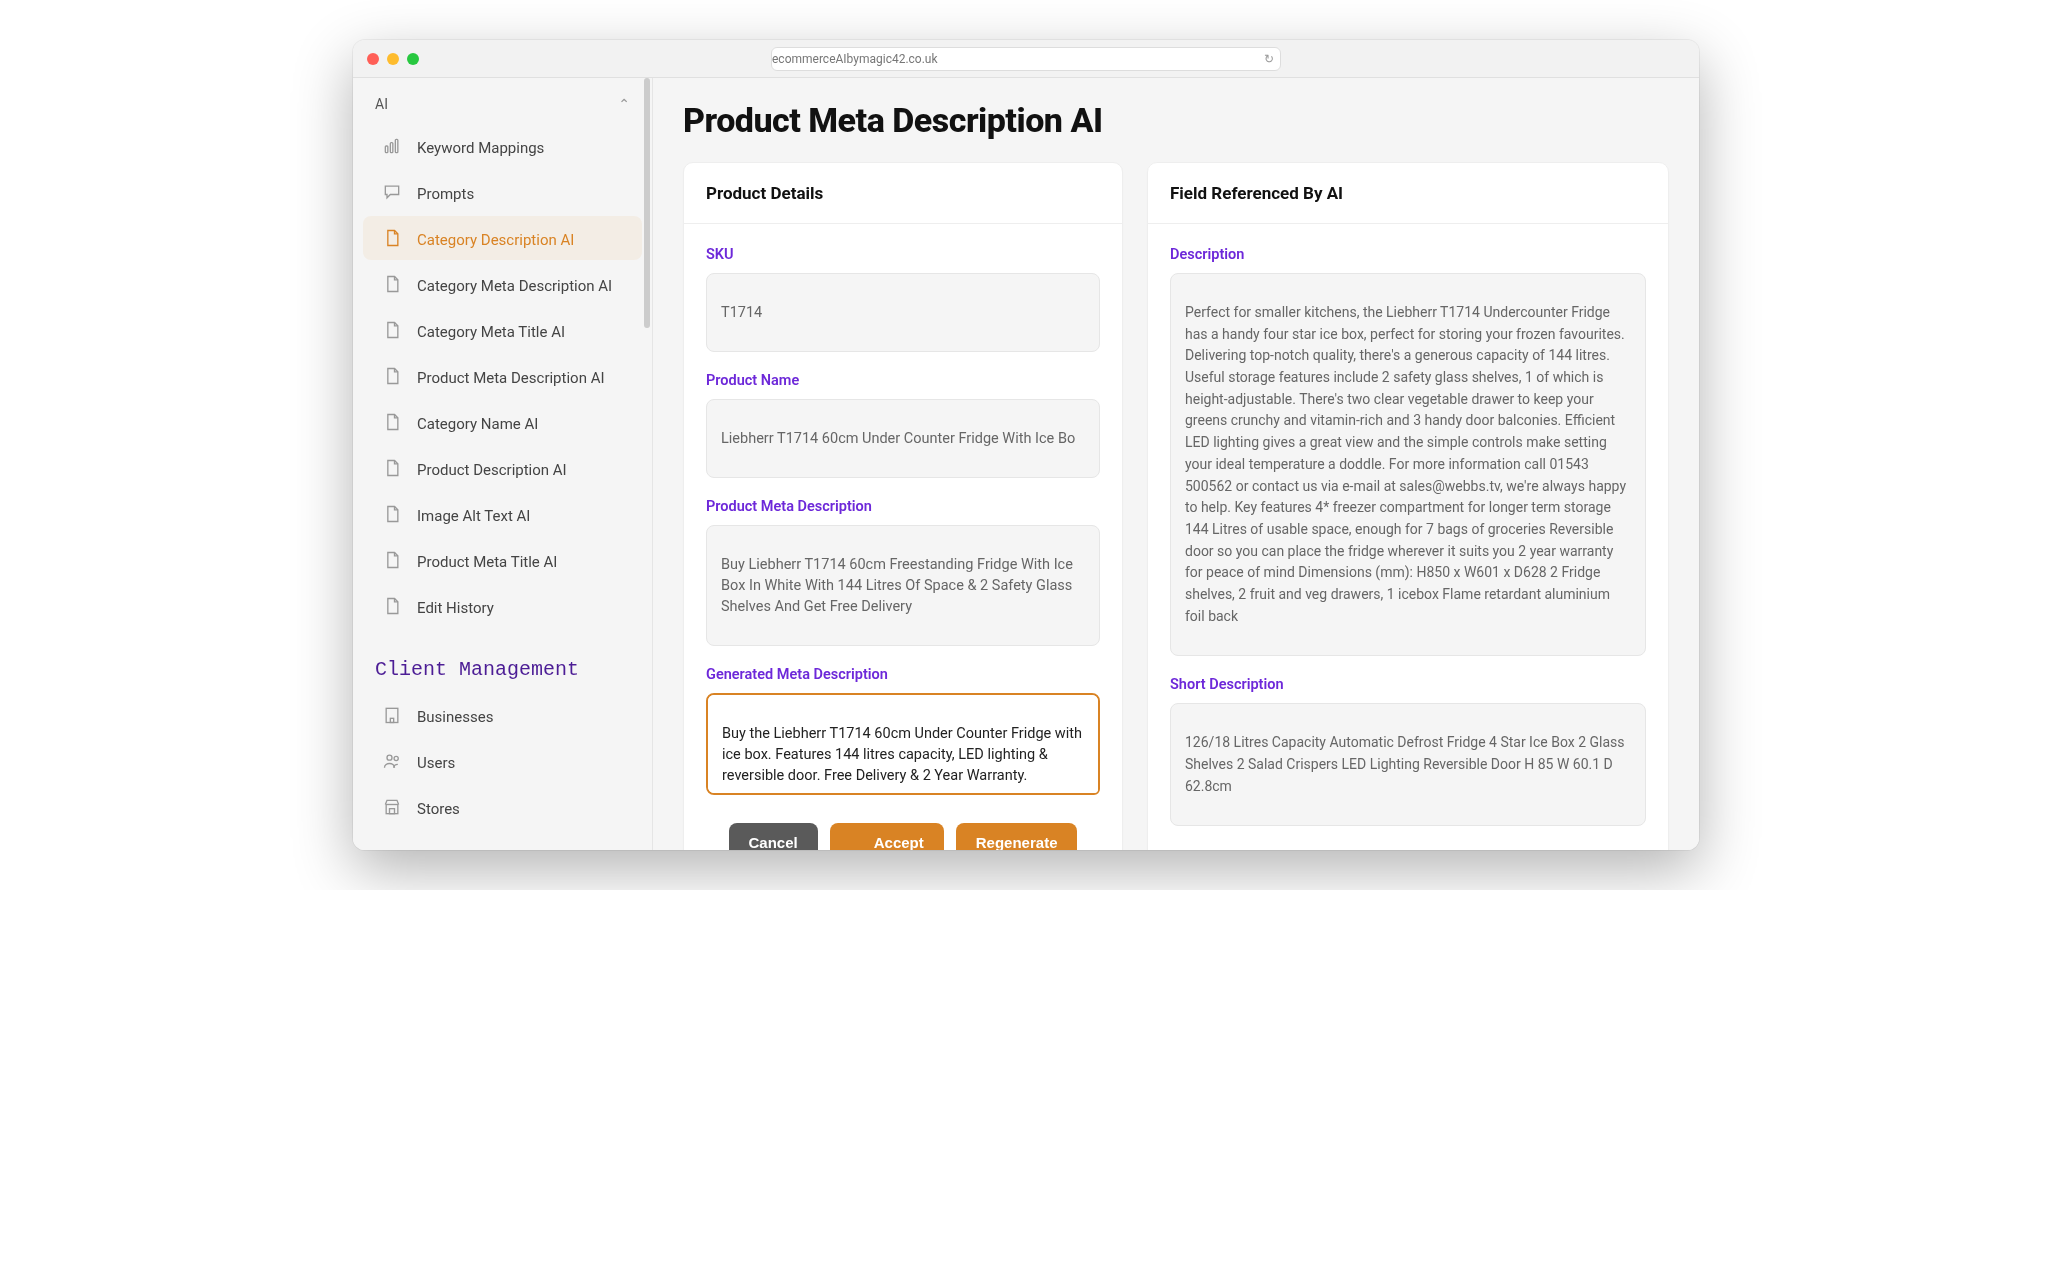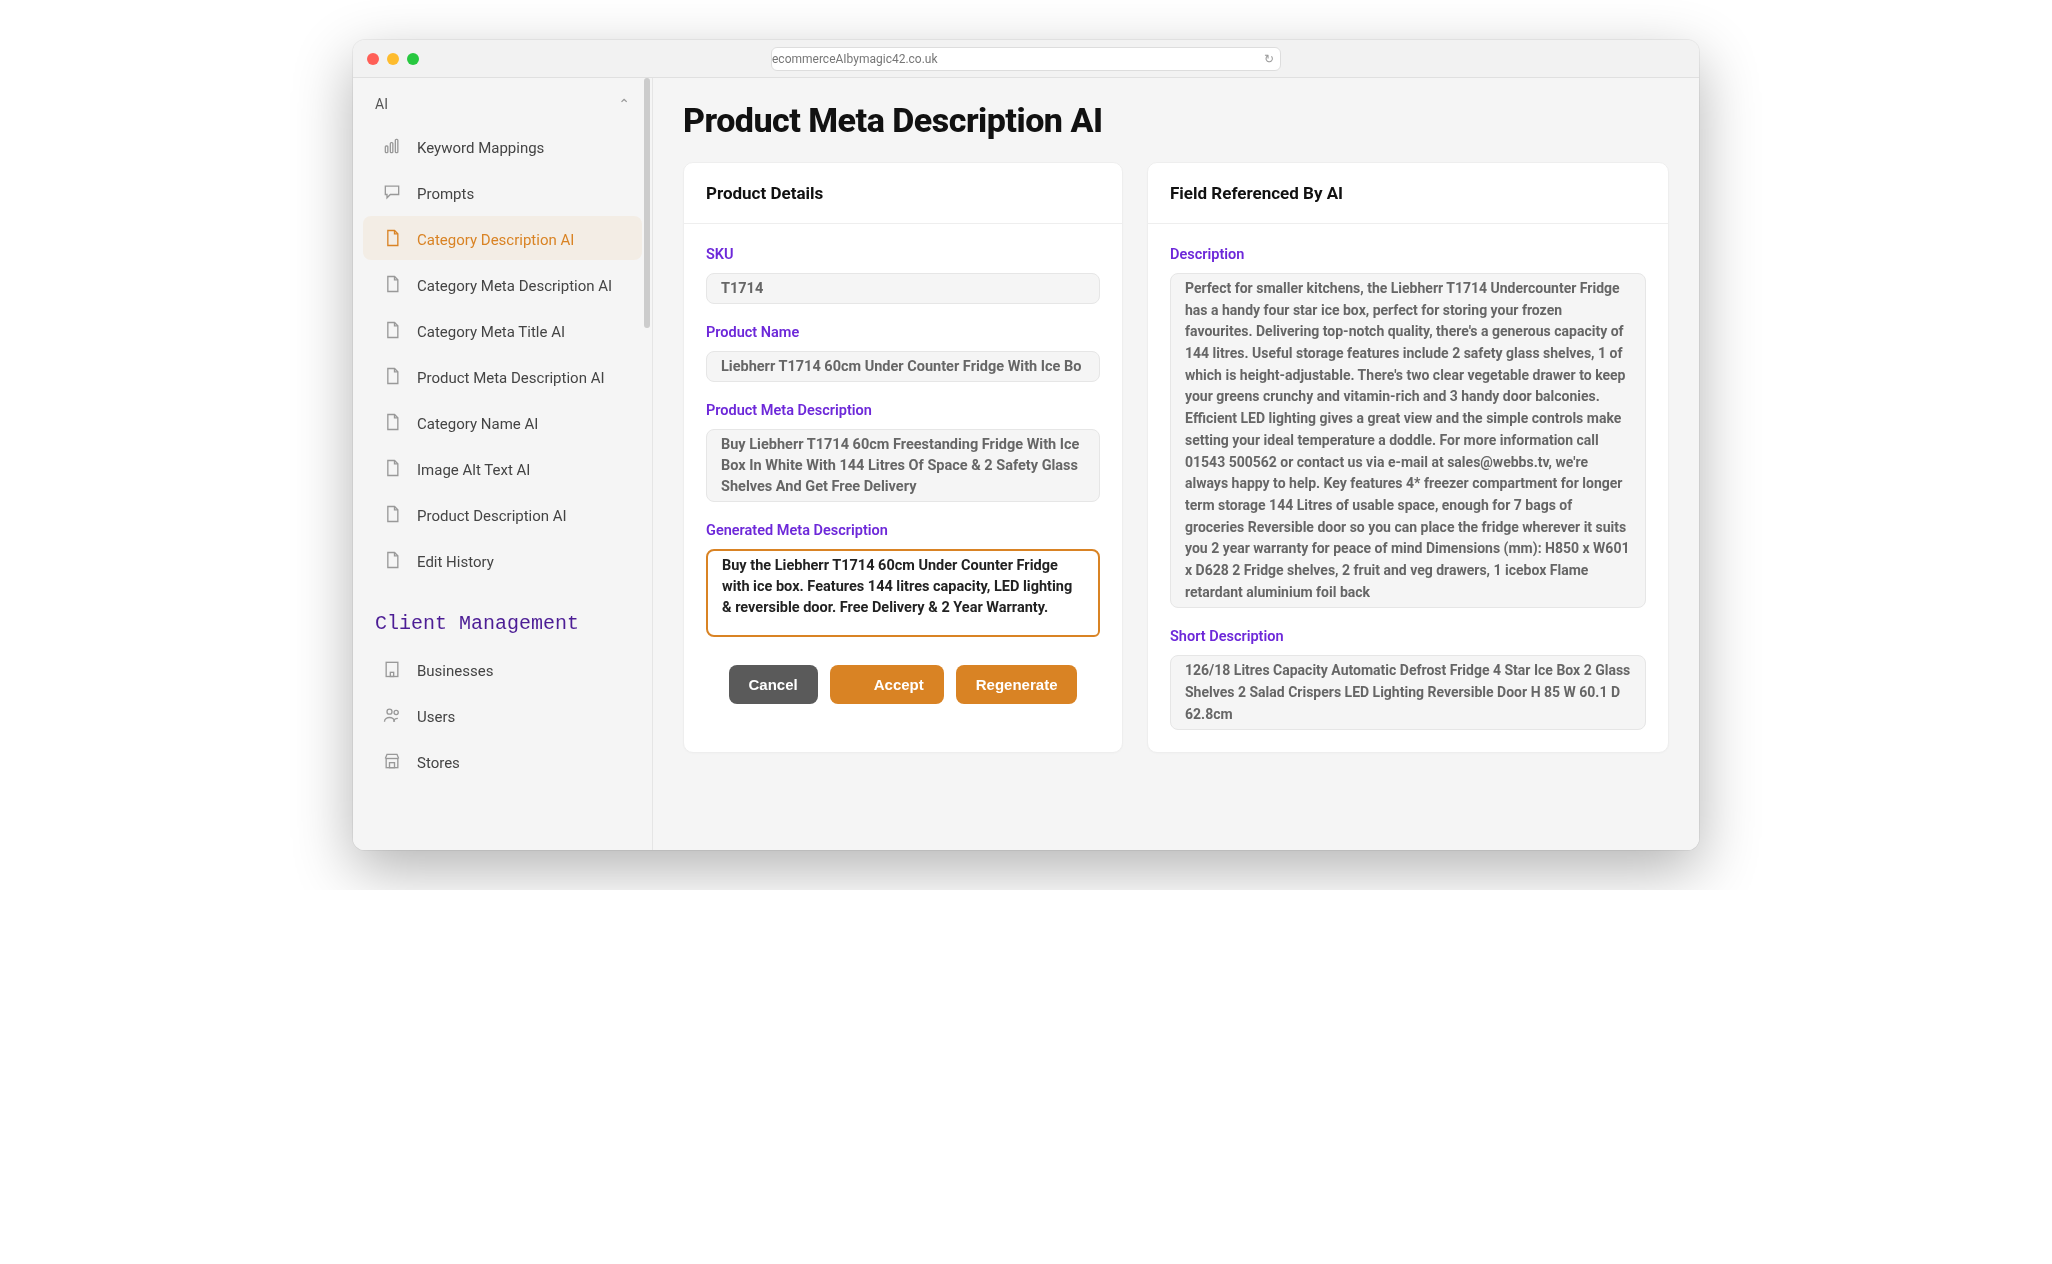--- a/index.html
+++ b/index.html
@@ -142,26 +142,25 @@
   .field-label {
     font-size: 14.5px;
     font-weight: 600;
     color: #6d28d9;
     margin-bottom: 10px;
   }
   .field-box {
     background: #f5f5f5;
     border: 1px solid #e6e6e6;
     border-radius: 8px;
-    padding: 4px 14px;
+    padding: 28px 14px;
     font-size: 14.5px;
     color: #666;
     line-height: 1.45;
     width: 100%;
-    font-weight: bold;
   }
   .field-box.generated {
     background: #fff;
     border: 2px solid #d98324;
     color: #222;
     border-bottom-right-radius: 6px;
     resize: none;
     font-family: inherit;
     min-height: 88px;
   }
@@ -283,33 +282,42 @@
         <span>Category Name AI</span>
       </div>
 
       <div class="sidebar-item">
         <span class="nav-icon">
           <svg viewBox="0 0 24 24">
               <path d="M7 3h8l4 4v14H7z"></path>
               <path d="M15 3v4h4"></path>
             </svg>
         </span>
+        <span>Product Description AI</span>
+      </div>
+
+      <div class="sidebar-item">
+        <span class="nav-icon">
+          <svg viewBox="0 0 24 24">
+              <path d="M7 3h8l4 4v14H7z"></path>
+              <path d="M15 3v4h4"></path>
+            </svg>
+        </span>
         <span>Image Alt Text AI</span>
       </div>
 
       <div class="sidebar-item">
         <span class="nav-icon">
           <svg viewBox="0 0 24 24">
               <path d="M7 3h8l4 4v14H7z"></path>
               <path d="M15 3v4h4"></path>
             </svg>
         </span>
-        <span>Product Description AI</span>
-      </div>
-
+        <span>Product Meta Title AI</span>
+      </div>
 
       <div class="sidebar-item">
         <span class="nav-icon">
           <svg viewBox="0 0 24 24">
               <path d="M7 3h8l4 4v14H7z"></path>
               <path d="M15 3v4h4"></path>
             </svg>
         </span>
         <span>Edit History</span>
       </div>

